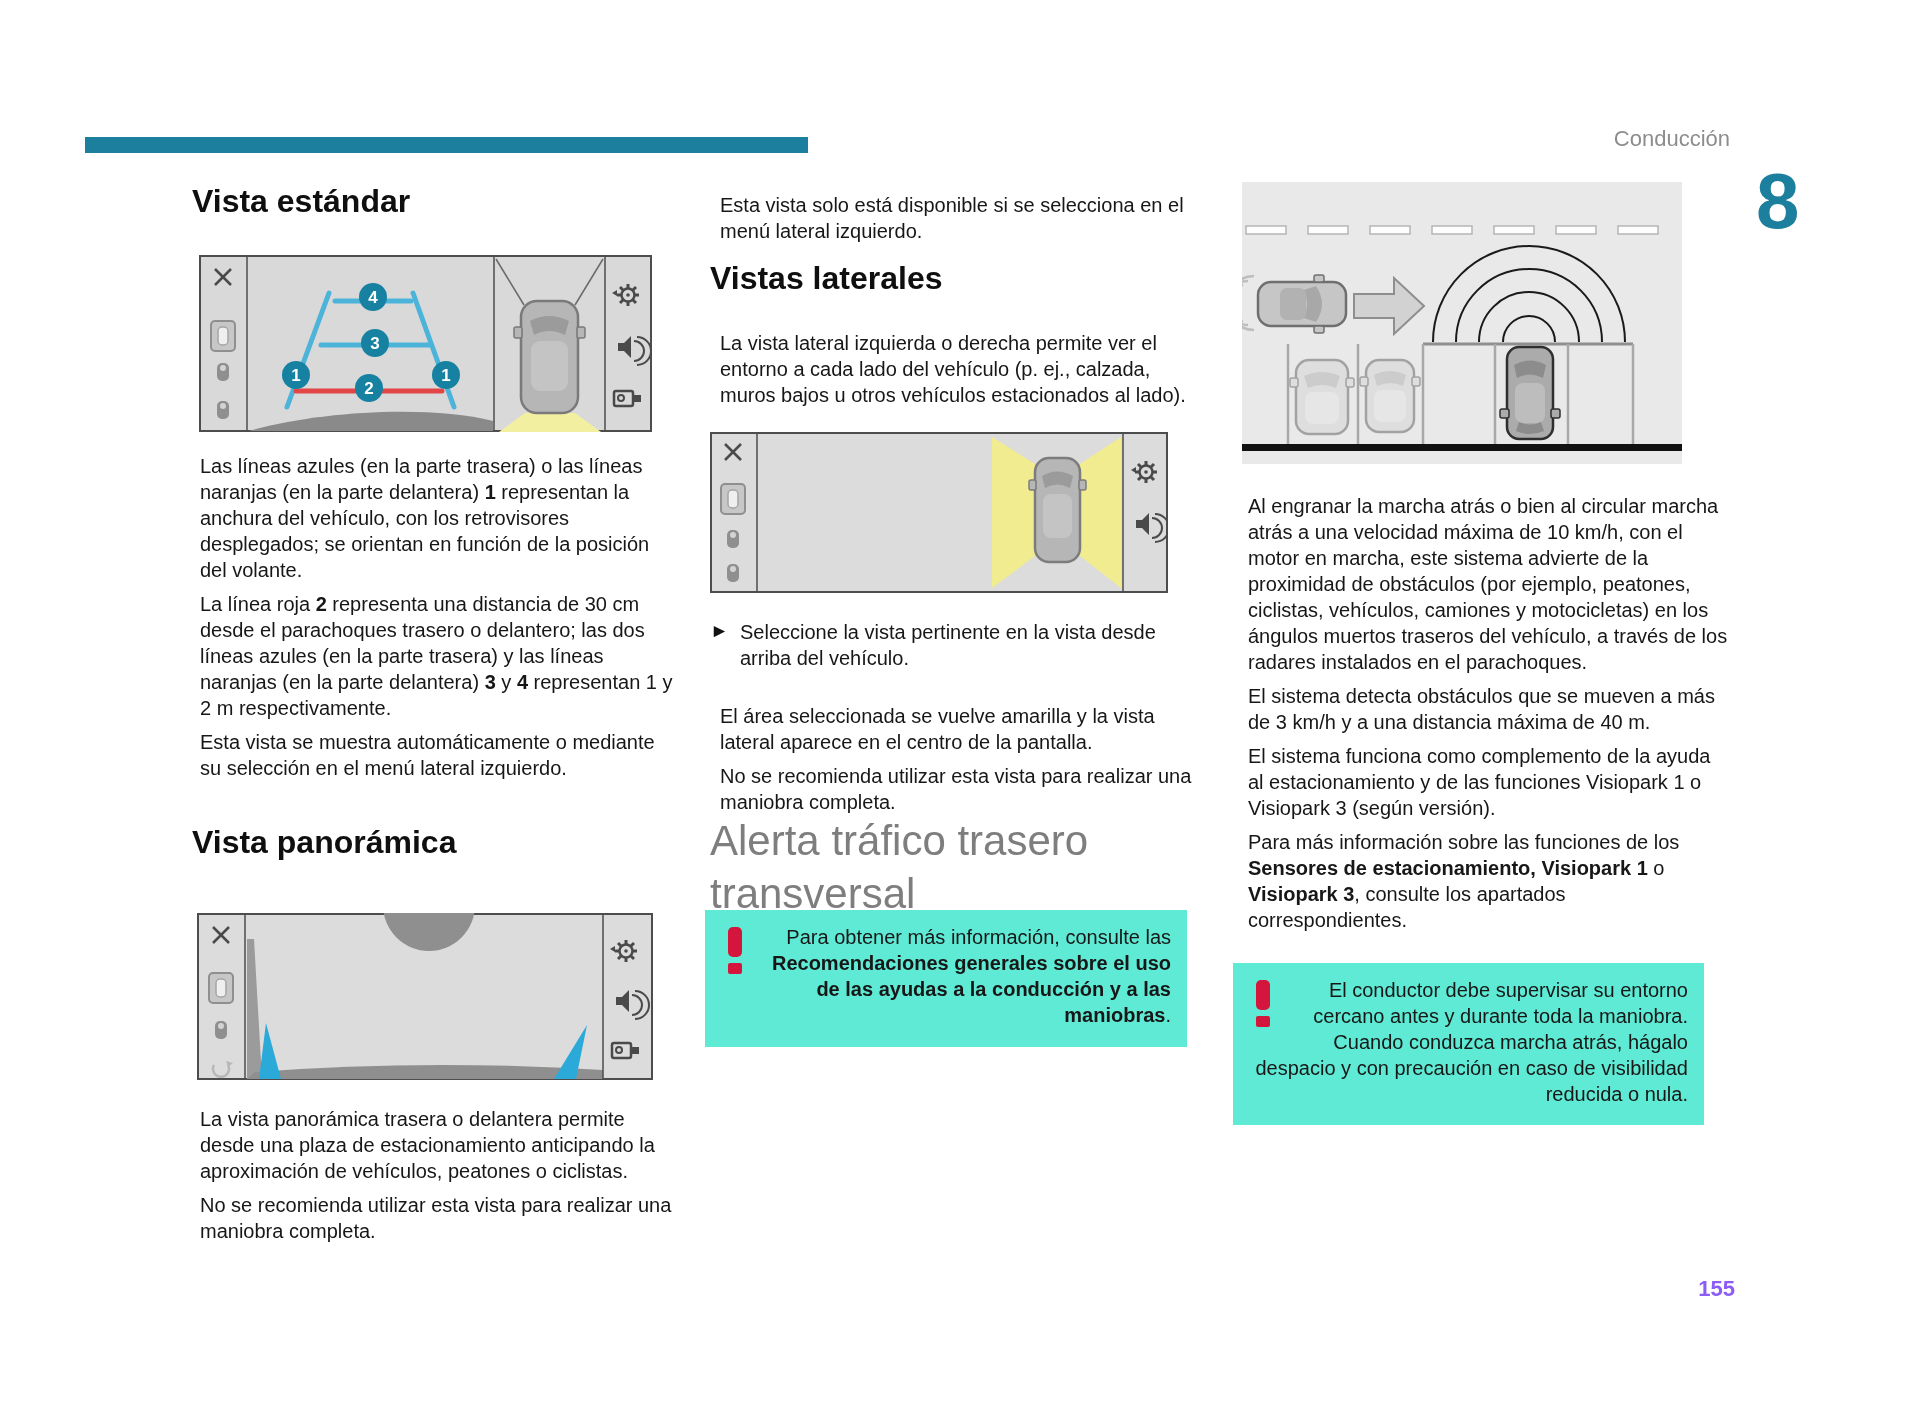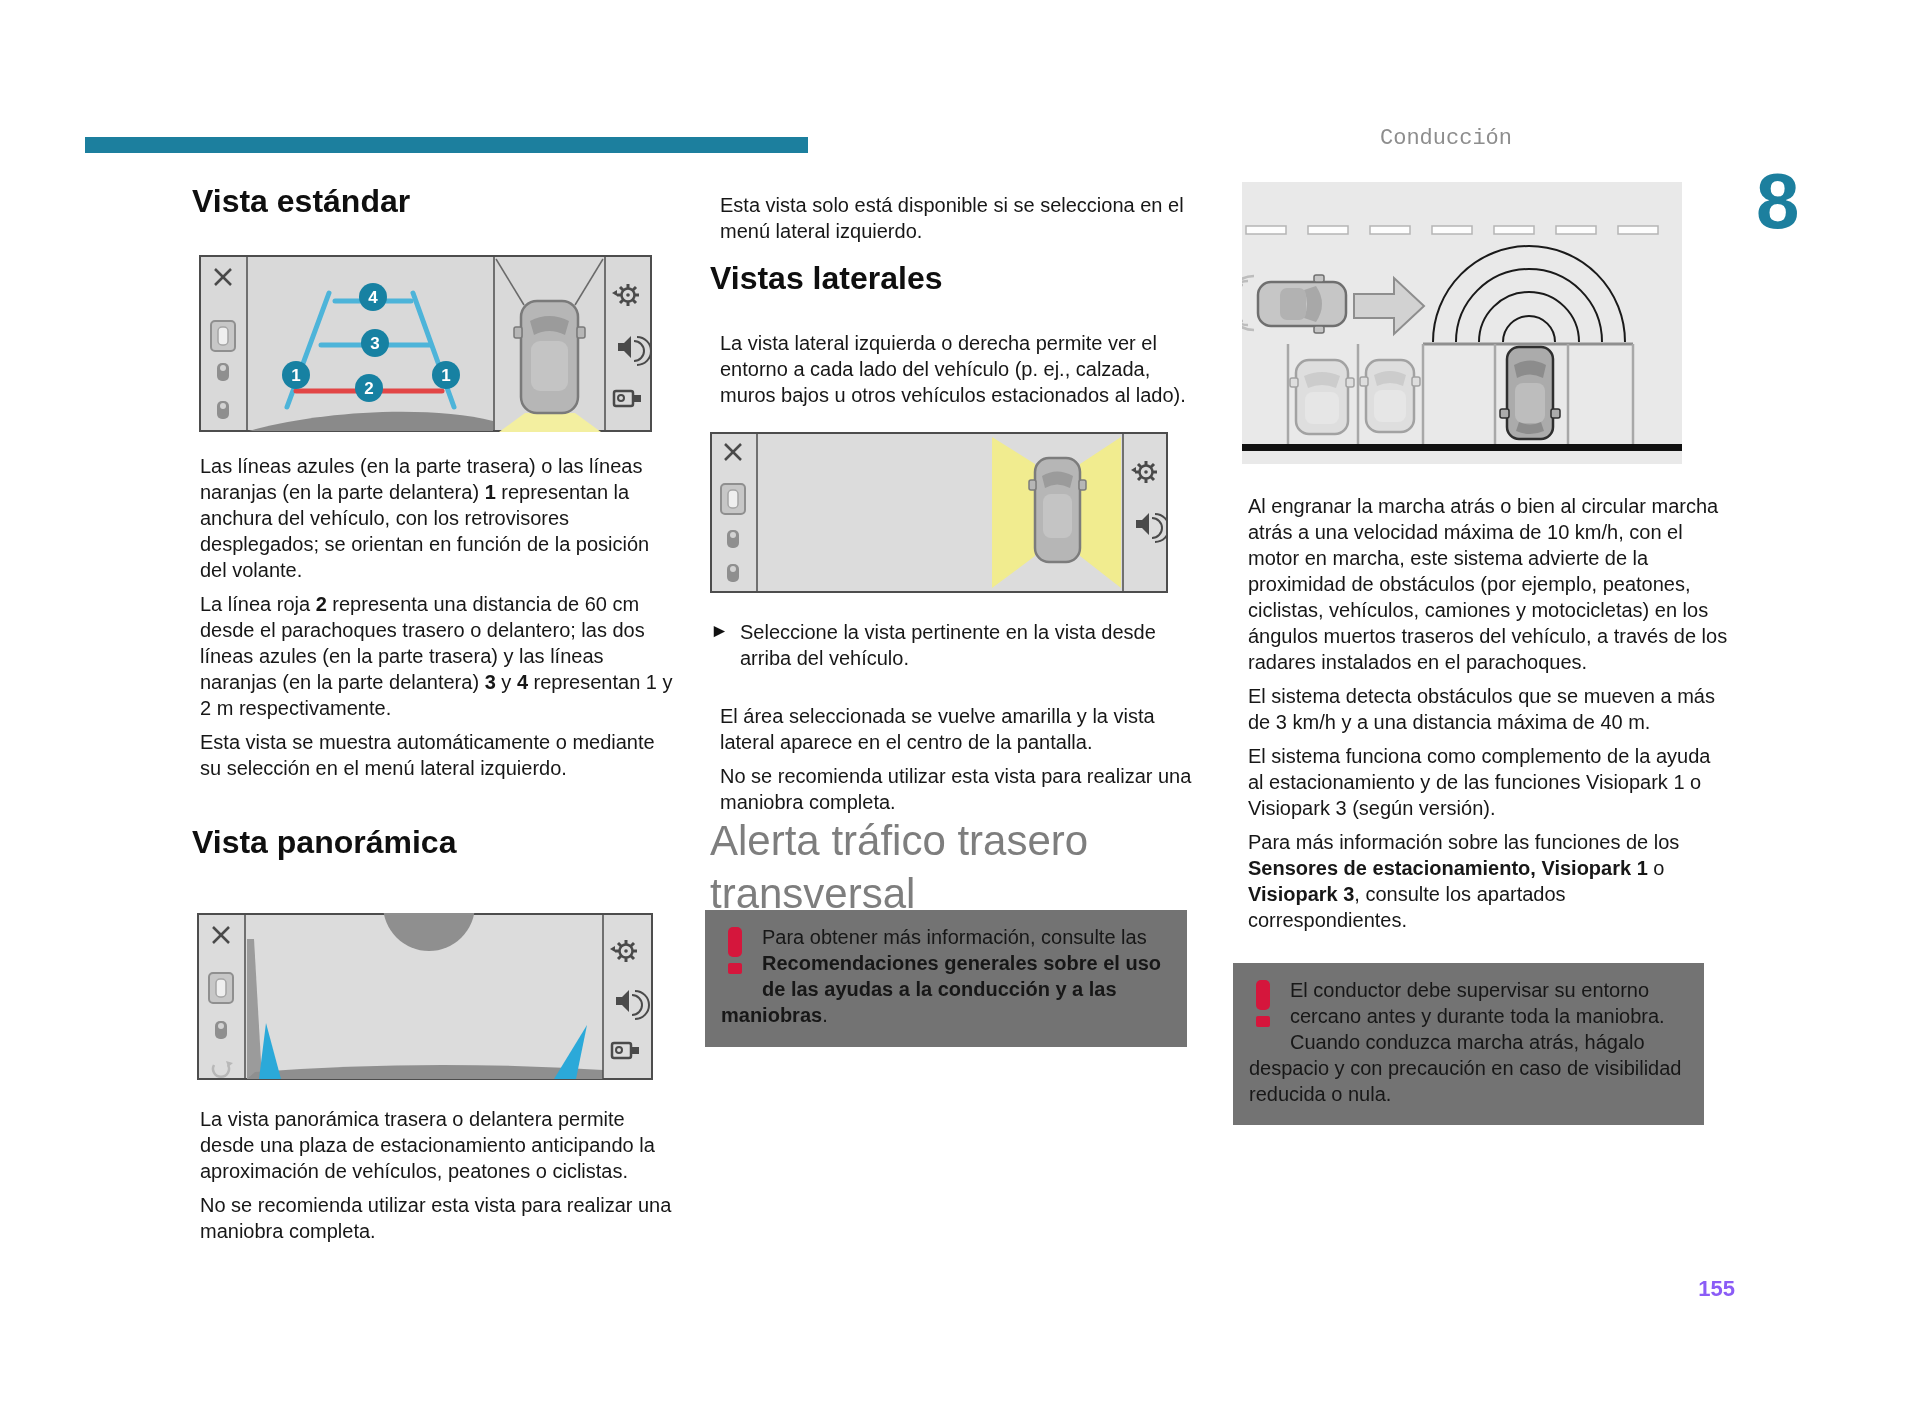--- a/index.html
+++ b/index.html
@@ -1,27 +1,27 @@
 <!DOCTYPE html>
 <html><head>
 <meta charset="utf-8">
 <style>
   html,body{margin:0;padding:0;background:#ffffff;}
   .page{position:relative;width:1920px;height:1402px;background:#ffffff;overflow:hidden;
         font-family:"Liberation Sans", sans-serif;color:#171717;}
   .topbar{position:absolute;left:85px;top:137px;width:723px;height:16px;background:#1c7f9e;}
-  .runhead{position:absolute;left:1380px;top:126px;width:350px;
-           font-size:22px;color:#8d8d8d;font-family:Liberation Mono, monospace;}
+  .runhead{position:absolute;left:1380px;top:126px;width:350px;text-align:right;
+           font-size:22px;color:#8d8d8d;}
   .chapter{position:absolute;left:1756px;top:162px;font-size:78px;font-weight:700;
            color:#1c7f9e;line-height:1;}
   .h2{position:absolute;font-size:32px;font-weight:700;color:#0f0f0f;margin:0;line-height:1;}
   .txt{position:absolute;font-size:20px;line-height:26px;color:#171717;}
   .txt p{margin:8px;}
   .grayhead{position:absolute;font-size:42px;line-height:53px;color:#7e7e7e;font-weight:400;}
-  .warnbox{position:absolute;background:#737373;padding:14px 16px 16px 16px;box-sizing:border-box;}
+  .warnbox{position:absolute;background:#5eead4;padding:14px 16px 16px 16px;box-sizing:border-box;text-align:right;}
   .warnbox .wtxt{font-size:20px;line-height:26px;color:#171717;}
   .excl{float:left;margin:3px 15px 4px 2px;}
   .bullet-line{position:absolute;font-size:20px;line-height:26px;}
   .bullet-line .marker{position:absolute;left:0;top:-1px;font-size:19px;color:#111;}
   .bullet-line .btxt{display:block;padding-left:30px;}
   .pagenum{position:absolute;left:1640px;top:1276px;width:95px;text-align:right;
            font-size:22px;font-weight:700;color:#8b5cf6;}
   svg.shot{position:absolute;}
   b{font-weight:700;}
 </style>
@@ -118,21 +118,21 @@
     </g>
     <g>
       <rect x="415" y="136" width="19" height="15" rx="2" fill="none" stroke="#4a4a4a" stroke-width="2.5"></rect>
       <circle cx="422" cy="143" r="3" fill="none" stroke="#4a4a4a" stroke-width="2"></circle>
       <rect x="434" y="140" width="8" height="7" fill="#4a4a4a"></rect>
     </g>
   </svg>
 
   <div class="txt" style="left:192px;top:445px;width:494px;">
     <p><span>Las líneas azules (en la parte trasera) o las líneas naranjas (en la parte delantera) </span><b>1</b><span> representan la anchura del vehículo, con los retrovisores desplegados; se orientan en función de la posición del volante.</span></p>
-    <p><span>La línea roja </span><b>2</b><span> representa una distancia de 60 cm desde el parachoques trasero o delantero; las dos líneas azules (en la parte trasera) y las líneas naranjas (en la parte delantera) </span><b>3</b><span> y </span><b>4</b><span> representan 1 y 2 m respectivamente.</span></p>
+    <p><span>La línea roja </span><b>2</b><span> representa una distancia de 30 cm desde el parachoques trasero o delantero; las dos líneas azules (en la parte trasera) y las líneas naranjas (en la parte delantera) </span><b>3</b><span> y </span><b>4</b><span> representan 1 y 2 m respectivamente.</span></p>
     <p><span>Esta vista se muestra automáticamente o mediante su selección en el menú lateral izquierdo.</span></p>
   </div>
 
   <h2 class="h2" style="left:192px;top:826px;">Vista panorámica</h2>
 
   <svg class="shot" style="left:197px;top:913px;" width="456" height="167" viewBox="0 0 456 167">
     <rect x="1" y="1" width="454" height="165" fill="#dcdcdc" stroke="#4d4d4d" stroke-width="2"></rect>
     <line x1="48" y1="1" x2="48" y2="166" stroke="#4d4d4d" stroke-width="1.5"></line>
     <g stroke="#4a4a4a" stroke-width="2.5">
       <line x1="16" y1="14" x2="32" y2="30"></line>

